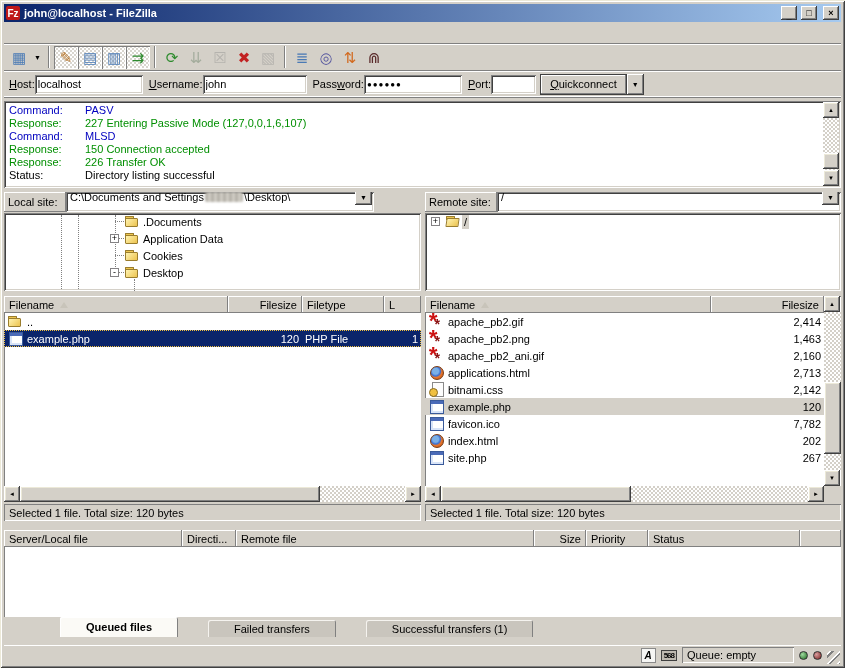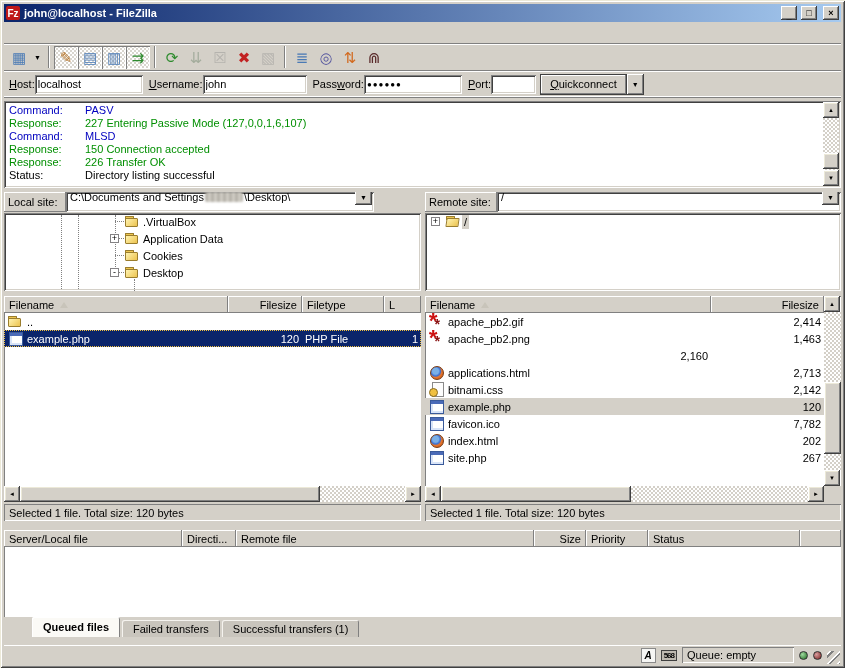--- a/index.html
+++ b/index.html
@@ -154,23 +154,23 @@
     box-shadow:inset 1px 1px 0 #808080, inset -1px -1px 0 #fff;white-space:nowrap;overflow:hidden;}
 
   
   .queue{position:absolute;left:4px;right:4px;top:530px;height:87px;background:#fff;
     box-shadow:inset 1px 1px 0 #808080, inset -1px -1px 0 #fff;}
   .queue .hdr{grid-template-columns:178px 54px 298px 52px 62px 152px 1fr;}
   .queue .ch.filler{padding:0;}
 
   
   .tabs{position:absolute;left:4px;right:4px;top:617px;height:20px;display:flex;align-items:flex-end;gap:2px;padding-left:28px;}
-  .tab{height:17px;padding:0 11px;background:#c9c5bd;display:flex;align-items:center;white-space:nowrap;
+  .tab{height:17px;padding:0 26px;background:#c9c5bd;display:flex;align-items:center;white-space:nowrap;
     border-top-left-radius:2px;border-top-right-radius:2px;
-    box-shadow:inset 1px 1px 0 #f5f3ef, inset -1px 0 0 #808080;}
+    box-shadow:inset 1px 1px 0 #f5f3ef, inset -1px 0 0 #808080;margin-left:28px;}
   .tab.active{height:20px;background:#fbfaf6;font-weight:bold;
     box-shadow:inset 1px 1px 0 #fff, inset -1px 0 0 #808080;}
 
   
   .statusbar{position:absolute;left:4px;right:4px;top:645px;height:19px;display:flex;align-items:center;
     justify-content:flex-end;gap:5px;border-top:1px solid #fff;padding-right:1px;}
   .sicon-a{width:15px;height:15px;background:#f6f6f4;border:1px solid #8a8a8a;display:flex;align-items:center;justify-content:center;
     font-size:10px;font-weight:bold;font-style:italic;}
   .sicon-speed{height:11px;padding:0 2px;background:#beb9b0;border:1px solid #404040;display:flex;align-items:center;
     font-size:8px;font-weight:bold;letter-spacing:-1px;}
@@ -354,21 +354,21 @@
 
   <div class="tree ltree" style="left:4px;width:417px">
     <span class="guide" style="left:57px"></span>
     <span class="guide" style="left:74px"></span>
     <span class="guide" style="left:111px;bottom:14px"></span>
     <span class="guide" style="left:130px;top:66px;bottom:0"></span>
 
       <div class="trow">
 
         <i class="ico folder-icon"></i>
-        <span class="tree-label">.VirtualBox</span>
+        <span class="tree-label">.Documents</span>
       </div>
 
       <div class="trow">
         <span class="exp">+</span>
         <i class="ico folder-icon"></i>
         <span class="tree-label">Application Data</span>
       </div>
 
       <div class="trow">
 
@@ -479,20 +479,24 @@
 
         <div class="frow">
           <span class="c">
             <i class="ico image-file-icon"></i>
             <span>apache_pb2.png</span>
           </span>
           <span class="c num">1,463</span>
         </div>
 
         <div class="frow">
+          <span class="c">
+            <i class="ico image-file-icon"></i>
+            <span>apache_pb2_ani.gif</span>
+          </span>
           <span class="c num">2,160</span>
         </div>
 
         <div class="frow">
           <span class="c">
             <i class="ico firefox-icon"></i>
             <span>applications.html</span>
           </span>
           <span class="c num">2,713</span>
         </div>

